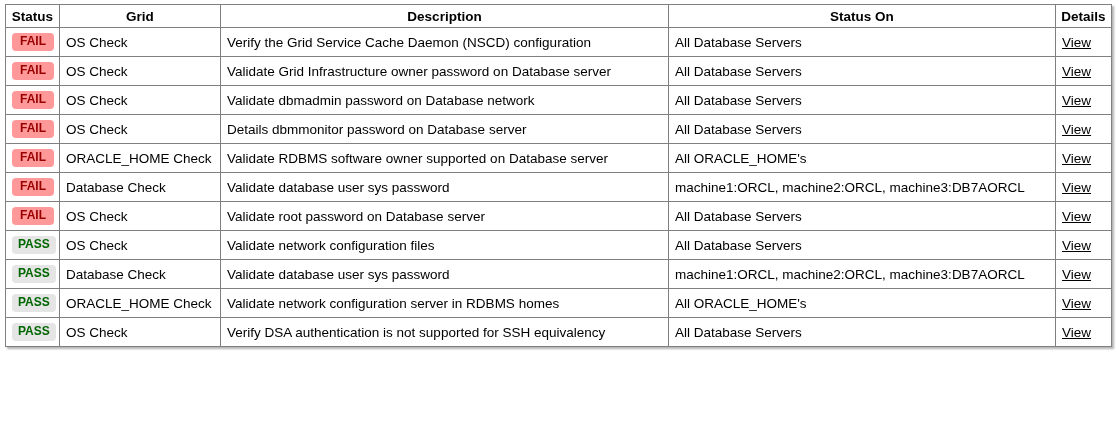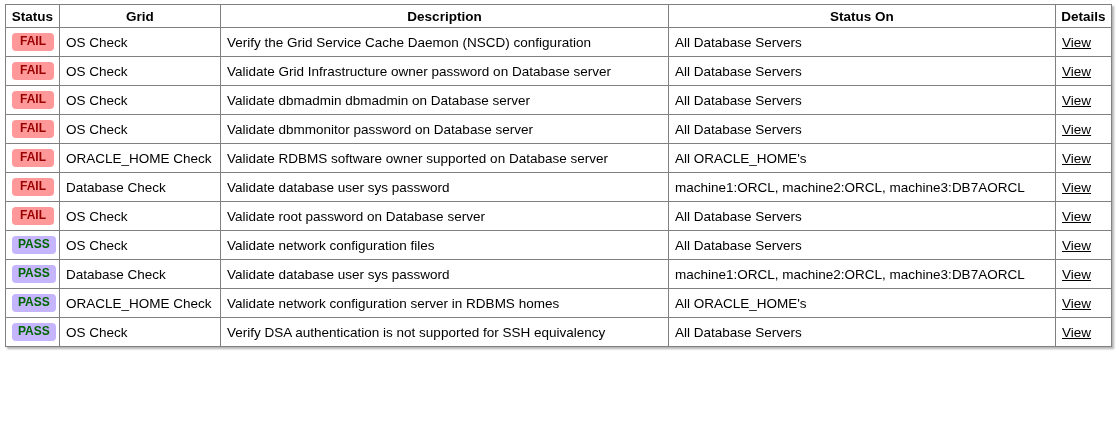--- a/index.html
+++ b/index.html
@@ -59,21 +59,21 @@
     font-size: 12px;
     font-weight: bold;
     padding: 2px 6px 3px 6px;
     border-radius: 4px;
     line-height: 13px;
     text-align: center;
     min-width: 30px;
   }
   .badge-fail { background: #ff9999; color: #990000; }
   .badge-warn { background: #ffffbb; color: #7c7c00; }
-  .badge-pass { background: #c4b5fd; color: #006600; }
+  .badge-pass { background: #e5e5e5; color: #006600; }
   a.view-link {
     color: #000000;
     cursor: pointer;
   }
 </style>
 </head>
 <body>
 
 <div class="page">
 
@@ -118,33 +118,33 @@
       <td>
         <a class="view-link" href="#">View</a>
       </td>
     </tr>
 
     <tr>
       <td class="cell-status">
         <span class="badge badge-fail">FAIL</span>
       </td>
       <td>OS Check</td>
-      <td>Validate dbmadmin dbmadmin on Database server</td>
-      <td>All Database Servers</td>
-      <td>
-        <a class="view-link" href="#">View</a>
-      </td>
-    </tr>
-
-    <tr>
-      <td class="cell-status">
-        <span class="badge badge-fail">FAIL</span>
-      </td>
-      <td>OS Check</td>
-      <td>Validate dbmmonitor password on Database server</td>
+      <td>Validate dbmadmin password on Database network</td>
+      <td>All Database Servers</td>
+      <td>
+        <a class="view-link" href="#">View</a>
+      </td>
+    </tr>
+
+    <tr>
+      <td class="cell-status">
+        <span class="badge badge-fail">FAIL</span>
+      </td>
+      <td>OS Check</td>
+      <td>Details dbmmonitor password on Database server</td>
       <td>All Database Servers</td>
       <td>
         <a class="view-link" href="#">View</a>
       </td>
     </tr>
 
     <tr>
       <td class="cell-status">
         <span class="badge badge-fail">FAIL</span>
       </td>

